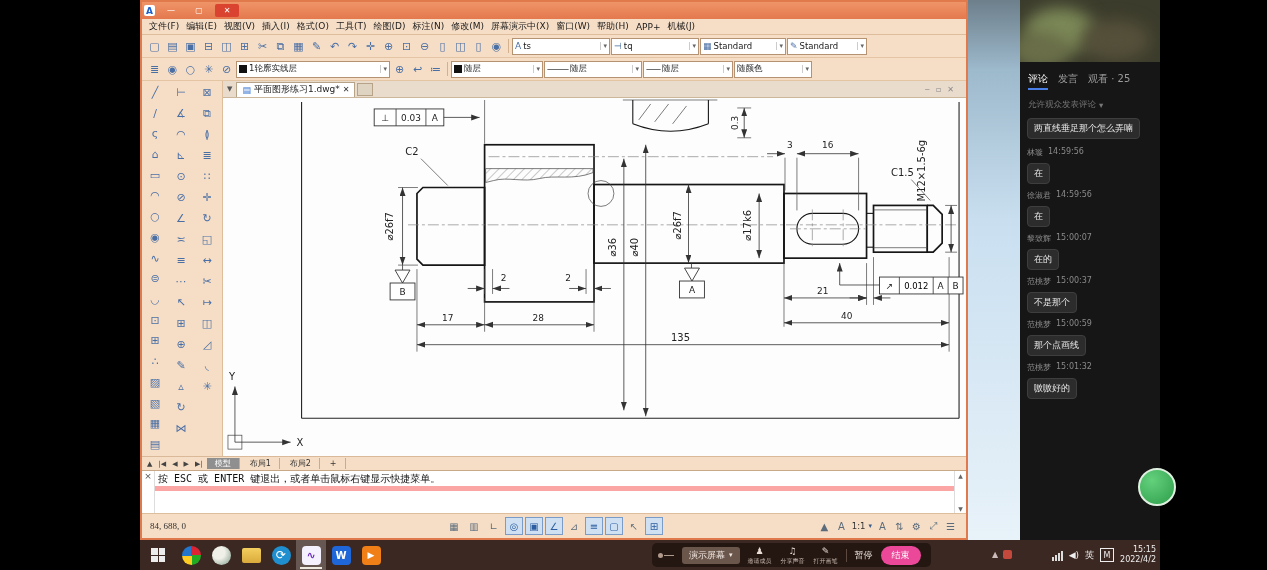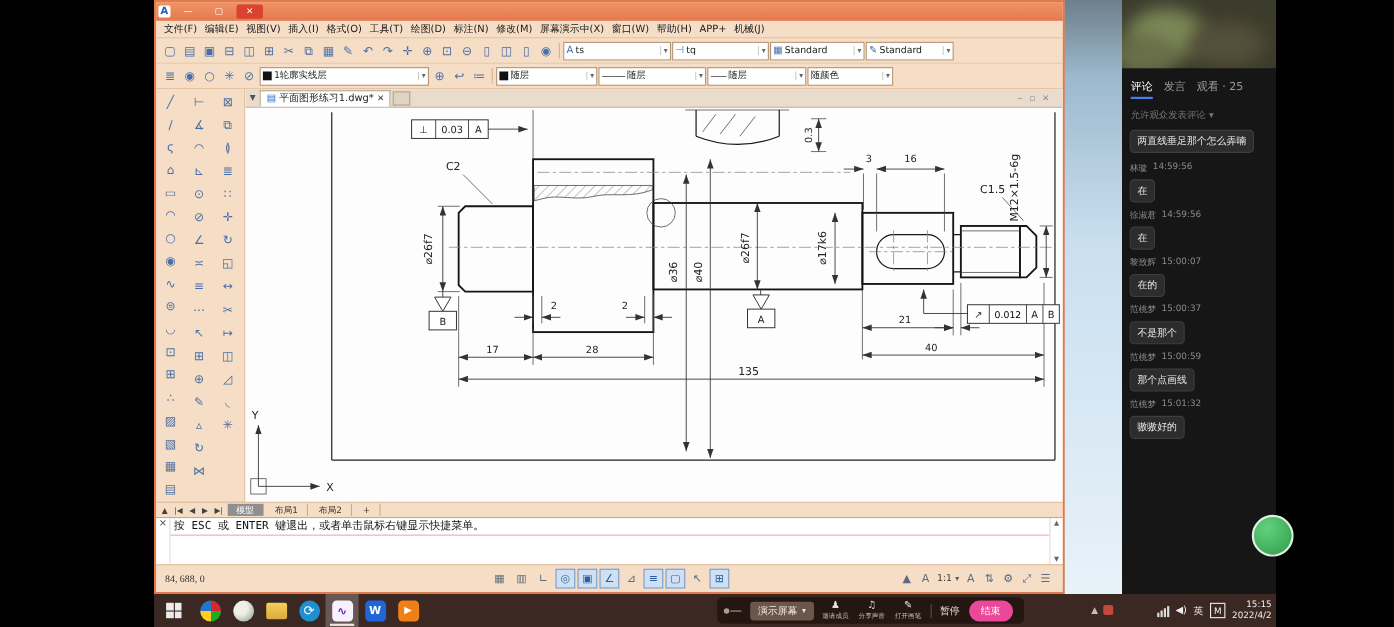--- a/index.html
+++ b/index.html
@@ -62,21 +62,21 @@
   .dtx9{font-size:9px;fill:#222}
 
   .tabstrip{height:13px;background:#f6dec6;border-top:1px solid #d9b997;display:flex;align-items:center;
             font-size:8px;color:#333;gap:2px;padding-left:3px;flex:none}
   .nav{padding:0 2px;color:#444;font-size:7px}
   .ltab{padding:0 8px;border-right:1px solid #c9ac8b;height:11px;display:flex;align-items:center}
   .ltab.on{background:#8f8f8f;color:#fff}
   .cmd{height:42px;background:#fff;border-top:1px solid #c8a886;display:flex;font-size:10px;flex:none}
   .cmd .gut{width:12px;border-right:1px solid #ddd;color:#555;font-size:9px;text-align:center}
   .cmd .lines{flex:1;font-family:"DejaVu Sans Mono",monospace;color:#111}
-  .cmd .msg1{height:15px;line-height:15px;padding-left:3px;border-bottom:1px solid #fca5a5;white-space:nowrap}
+  .cmd .msg1{height:15px;line-height:15px;padding-left:3px;border-bottom:5px solid #fca5a5;white-space:nowrap}
   .cmd .sb{width:11px;border-left:1px solid #ddd;display:flex;flex-direction:column;
            justify-content:space-between;align-items:center;font-size:6px;color:#666;padding:1px 0}
   .status{height:24px;background:#f6dec6;border-top:1px solid #ddbd9c;display:flex;align-items:center;
           font-size:9px;color:#333;padding:0 8px;position:relative;flex:none}
   .coords{font-family:Liberation Serif, serif;font-size:9px}
   .sicons{position:absolute;left:50%;transform:translateX(-50%);display:flex;gap:2px}
   .sic{width:16px;height:16px;display:flex;align-items:center;justify-content:center;font-size:10px;
        color:#5b6b7b;border:1px solid transparent}
   .sic.on{background:#cfe0f2;border:1px solid #7a9cc6;color:#2d5fa0}
   .sright{margin-left:auto;display:flex;align-items:center;gap:3px;color:#3a5a8a}

